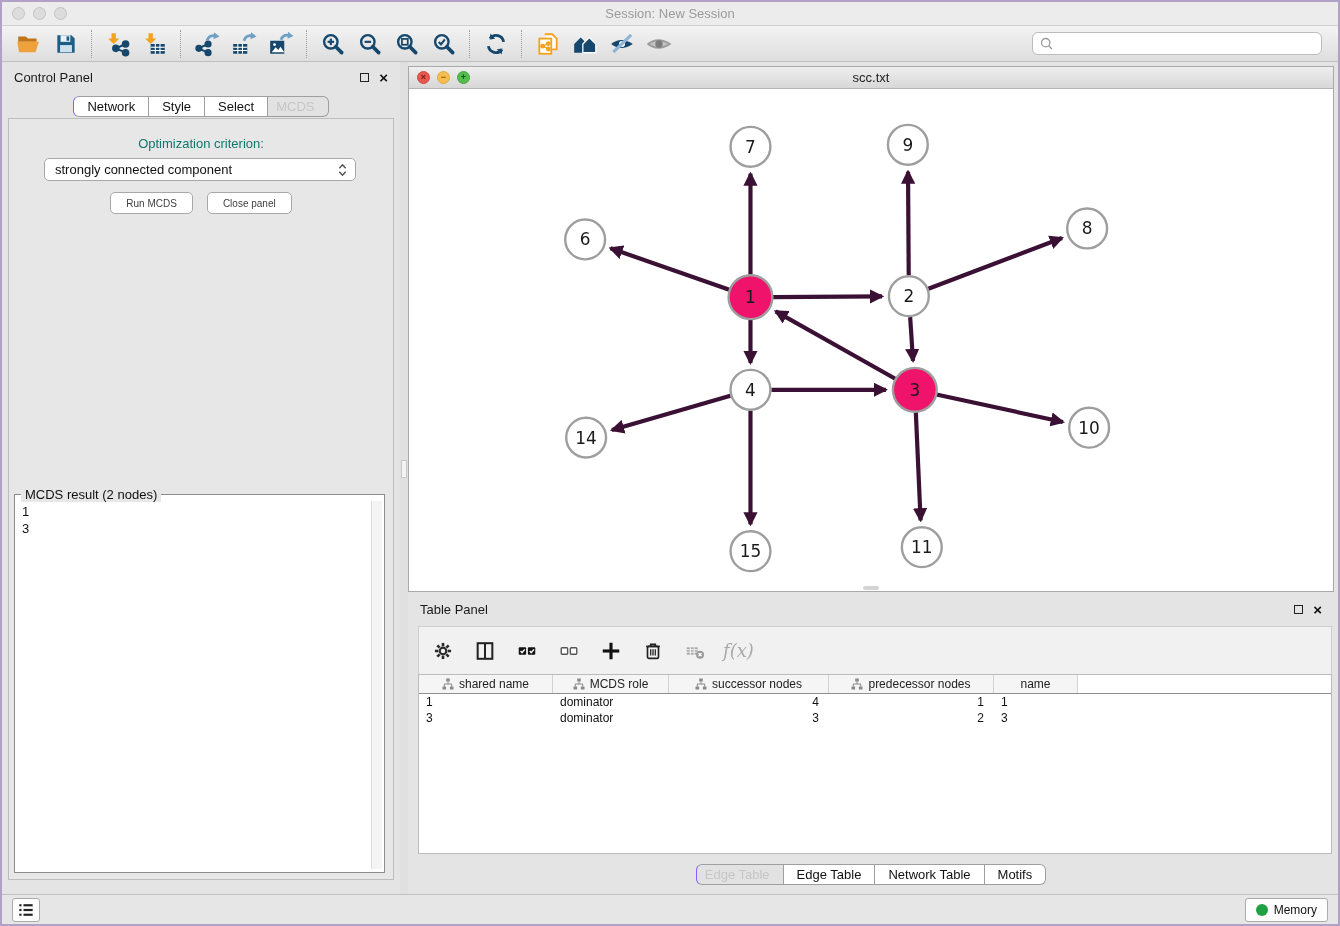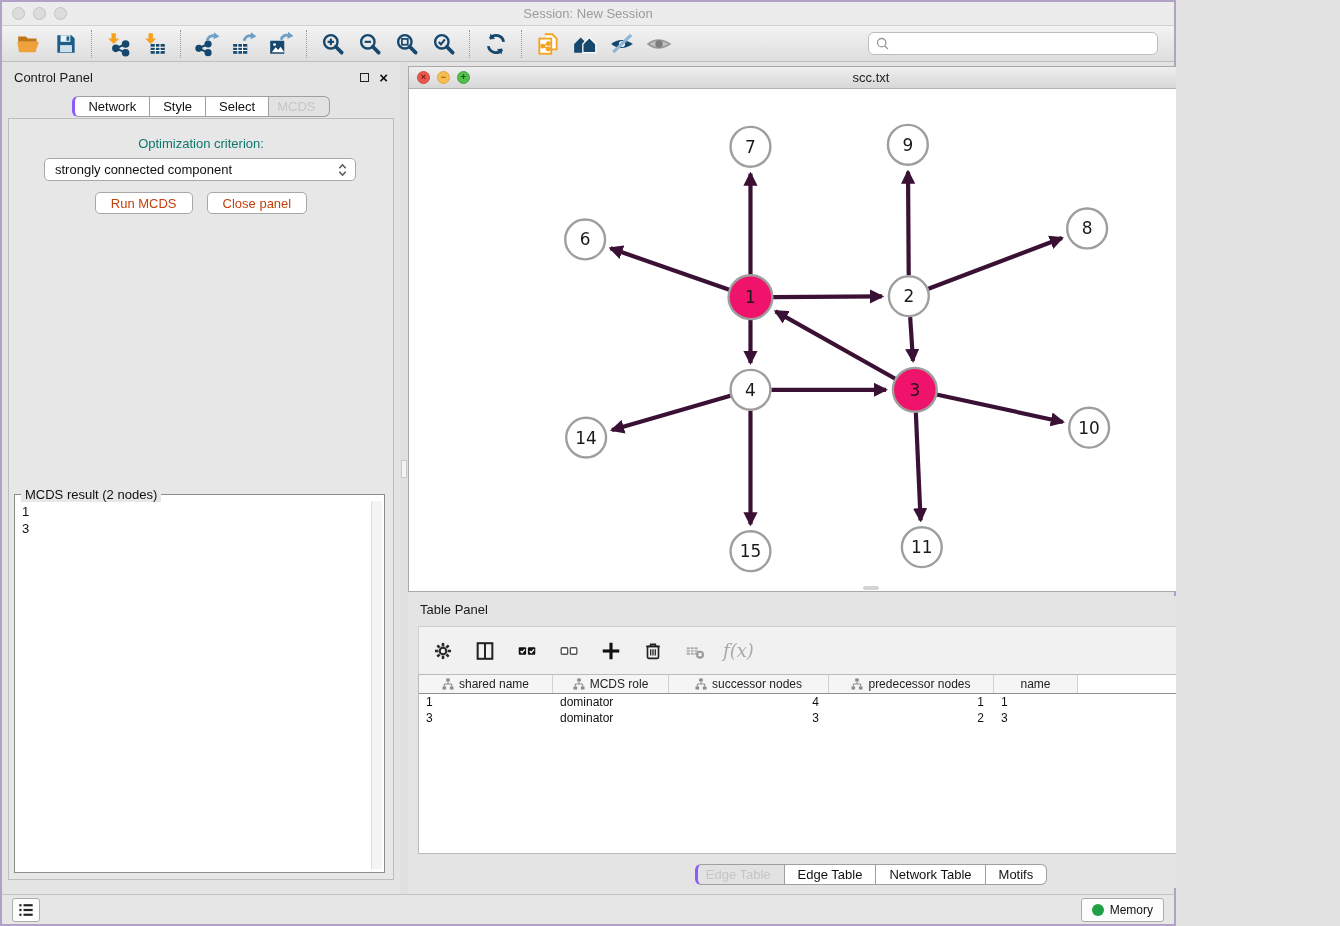--- a/index.html
+++ b/index.html
@@ -1,18 +1,18 @@
 <!DOCTYPE html>
 <html><head>
 <meta charset="utf-8">
 <style>
   * { margin:0; padding:0; box-sizing:border-box; }
   html,body { width:1340px; height:926px; }
   body { font-family:"Liberation Sans", sans-serif; background:#e2e2e2; }
-  .screen { position:relative; width:1176px; height:926px; background:#e4e4e4; overflow:hidden;
+  .screen { position:relative; width:1340px; height:926px; background:#e4e4e4; overflow:hidden;
             box-shadow: inset 0 0 0 2px #b2a1c7; }
 
   
   .titlebar { position:absolute; left:2px; top:2px; right:2px; height:24px;
               background:#ececec; border-bottom:1px solid #cfcfcf;
               display:flex; align-items:center; justify-content:center; }
   .titlebar .app-title { font-size:13px; color:#9b9b9b; }
   .tl-group { position:absolute; left:10px; top:5px; display:flex; gap:8px; }
   .tl-gray { width:13px; height:13px; border-radius:50%; background:#dcdcdc; border:1px solid #c3c3c3; }
 
@@ -32,34 +32,34 @@
   .control-panel { position:absolute; left:2px; top:62px; width:398px; height:832px; background:#e4e4e4; }
   .panel-title-row { position:absolute; left:0; top:0; right:0; height:30px; display:flex; align-items:center; padding:0 12px; }
   .panel-title { font-size:13px; color:#1a1a1a; }
   .panel-title-icons { margin-left:auto; display:flex; gap:10px; align-items:center; }
   .float-box { width:9px; height:9px; border:1.5px solid #222; display:inline-block; }
   .close-x { font-size:15px; font-weight:bold; color:#111; line-height:1; }
 
   .seg { display:flex; }
   .seg .tab { height:21px; padding:0 13px; background:#fff; border:1px solid #9f9f9f; border-left:none;
               font-size:13px; color:#111; display:flex; align-items:center; }
-  .seg .tab:first-child { border-left:3px solid #8b5cf6; border-radius:6px 0 0 6px; }
+  .seg .tab:first-child { border-left:1px solid #8b5cf6; border-radius:6px 0 0 6px; }
   .seg .tab:last-child { border-radius:0 6px 6px 0; }
   .seg .tab.selected { background:#e2e2e2; color:#c6c6c6;padding-left:8px; }
   .cp-tabs { position:absolute; top:34px; left:0; right:0; display:flex; justify-content:center; }
 
   .cp-body { position:absolute; left:6px; right:6px; top:56px; bottom:14px;
              background:#e7e7e7; border:1px solid #bdbdbd; }
   .opt-label { position:absolute; top:74px; left:0; right:0; text-align:center; font-size:13px; color:#0f766e; }
   .criterion { position:absolute; top:96px; left:42px; width:312px; height:23px; background:#fff;
                border:1px solid #a8a8a8; border-radius:5px; display:flex; align-items:center; padding:0 6px 0 10px; }
   .criterion .val { font-size:13px; color:#111; flex:1; }
   .cp-buttons { position:absolute; top:130px; left:0; right:0; display:flex; justify-content:center; gap:14px; }
   .btn { height:22px; background:#fff; border:1px solid #a8a8a8; border-radius:5px;
-         font-size:13px; color:#c2410c; padding:0 15px; font-family:"Liberation Sans",sans-serif; }
+         font-size:10px; color:#404040; padding:0 15px; font-family:"Liberation Sans",sans-serif; }
 
   .result-fieldset { position:absolute; left:12px; width:371px; top:432px; height:379px;
                      border:1px solid #8d8d8d; background:#fff; }
   .result-legend { position:absolute; top:-8px; left:6px; background:#e7e7e7; padding:0 4px;
                    font-size:13px; color:#111; }
   .result-lines { position:absolute; left:2px; top:6px; right:14px; bottom:3px;
                   font-size:13px; color:#111; line-height:17px; padding:2px 5px; white-space:pre; overflow:hidden; }
   .result-scroll { position:absolute; top:6px; right:2px; bottom:3px; width:11px;
                    background:#f4f4f4; border-left:1px solid #ddd; }
 

